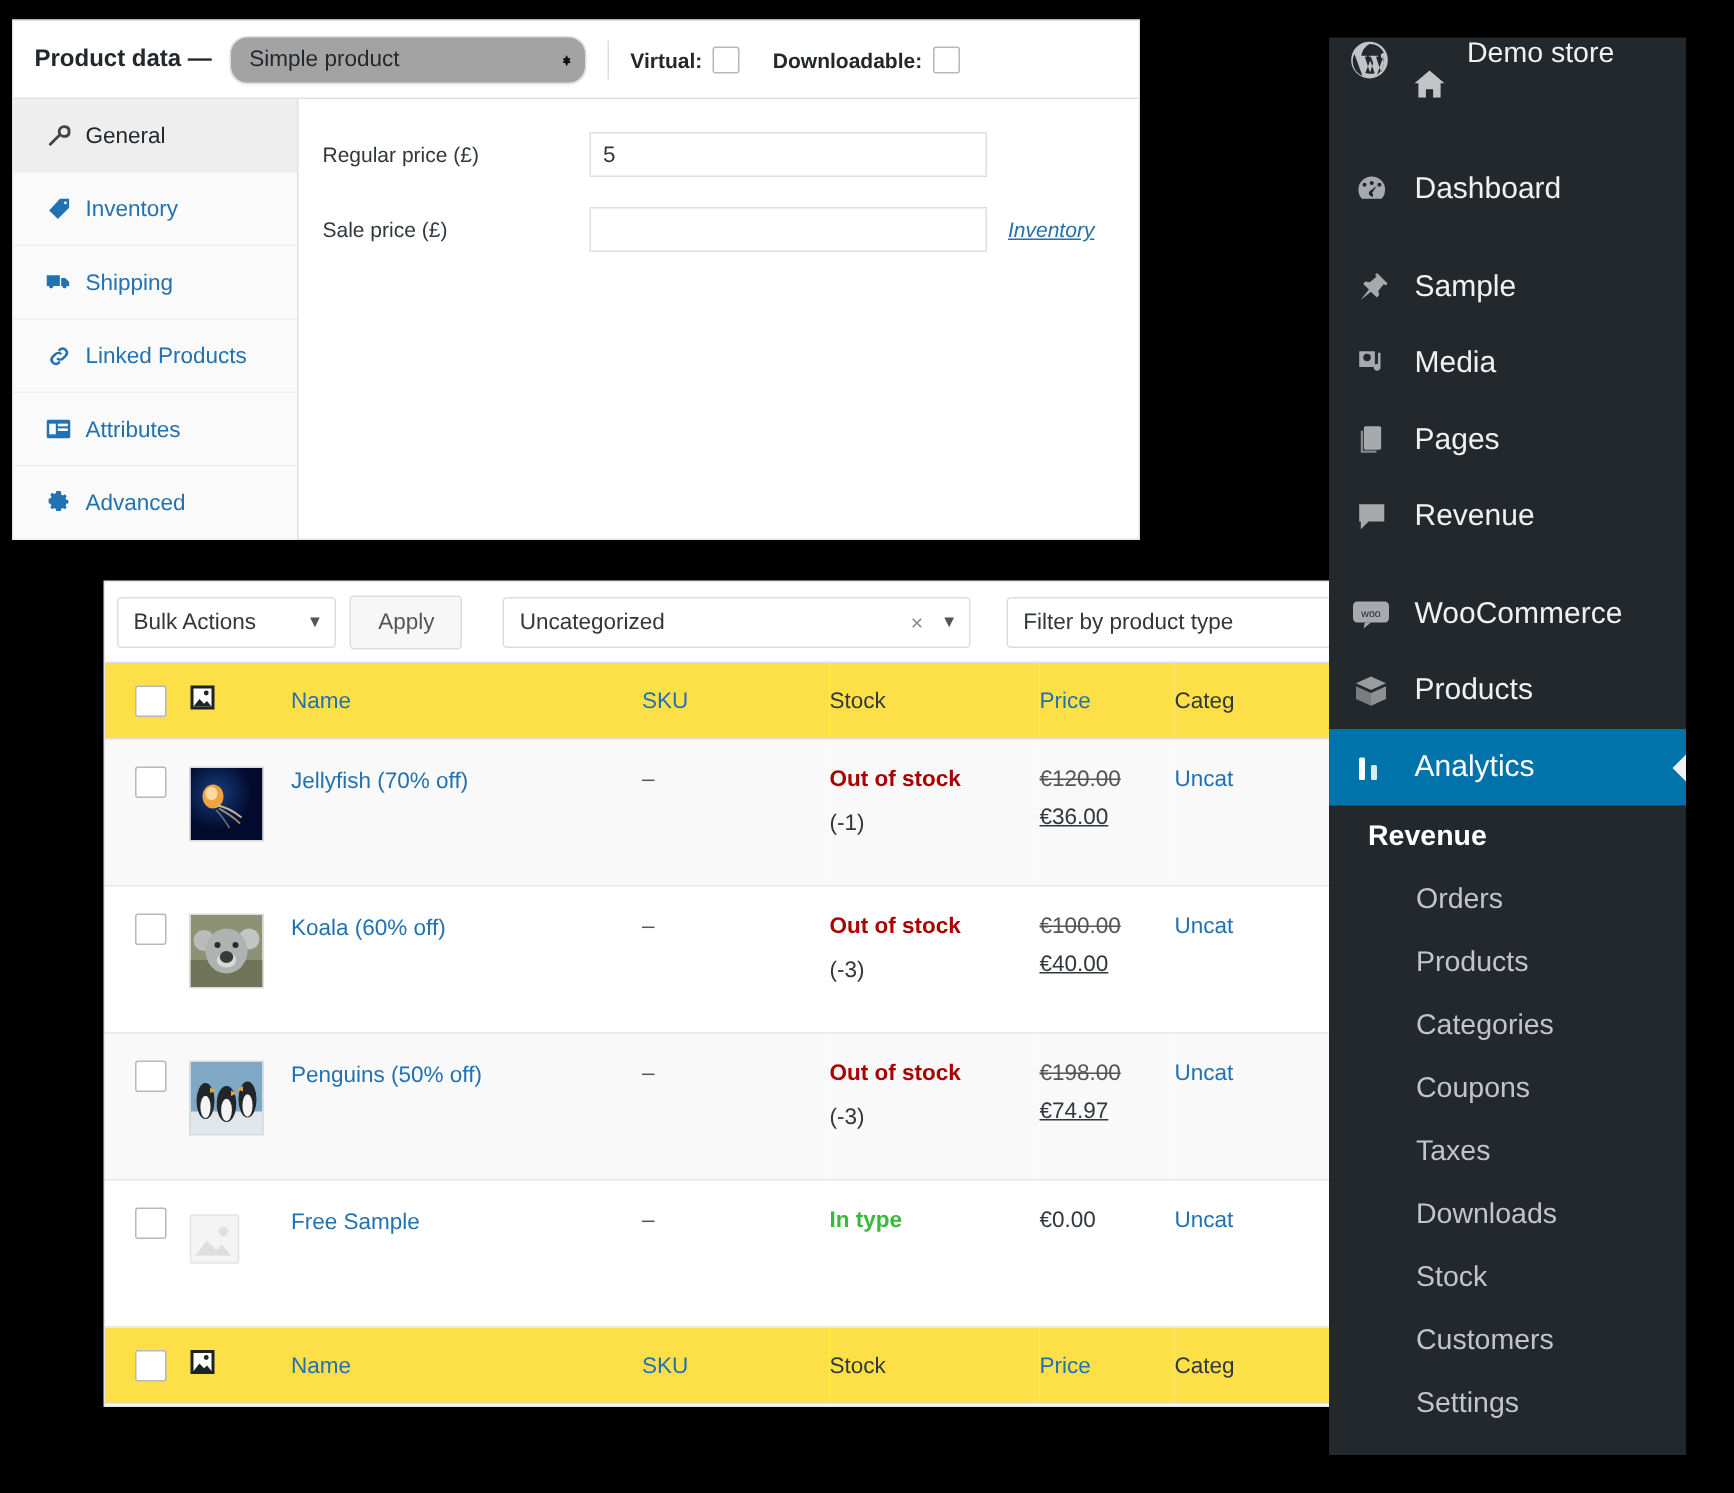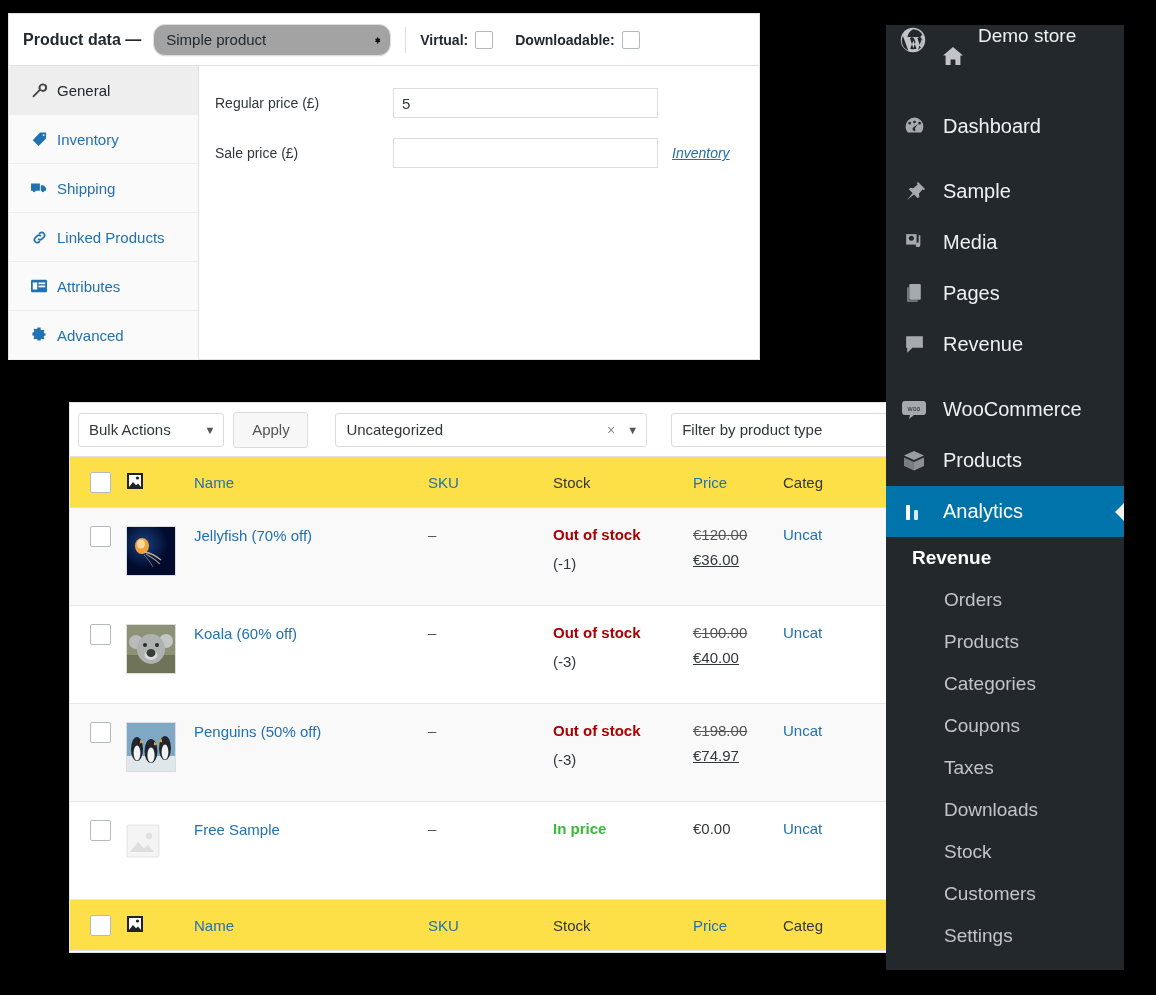--- a/index.html
+++ b/index.html
@@ -167,21 +167,21 @@
     color: #2271b1;
     font-style: italic;
     text-decoration: underline;
     cursor: pointer;
   }
 
   
   #products-panel {
     position: absolute;
     left: 70px;
-    top: 403px;
+    top: 388px;
     width: 840px;
     height: 549px;
     background: #ffffff;
     box-shadow: 0 0 0 1px #e5e5e5;
     overflow: hidden;
   }
   #table-toolbar {
     height: 53px;
     display: flex;
     align-items: center;
@@ -670,21 +670,21 @@
             <svg width="34" height="34" viewBox="0 0 34 34">
                 <rect x="1" y="1" width="32" height="32" rx="1.5" fill="#f4f4f4" stroke="#e3e3e3"></rect>
                 <circle cx="23" cy="12" r="3.2" fill="#e0e0e0"></circle>
                 <path d="M4 28l8-10 6 6.4 4-3.6 6 7.2z" fill="#dedede"></path>
               </svg>
           </span>
         </td>
         <td><span class="prod-name">Free Sample</span></td>
         <td><span class="dash">–</span></td>
         <td>
-          <span class="stock-in">In price</span>
+          <span class="stock-in">In type</span>
         </td>
         <td>
           <span class="price-plain">€0.00</span>
         </td>
         <td><span class="cat-link">Uncat</span></td>
       </tr>
 
     </tbody>
 
     <tfoot>

